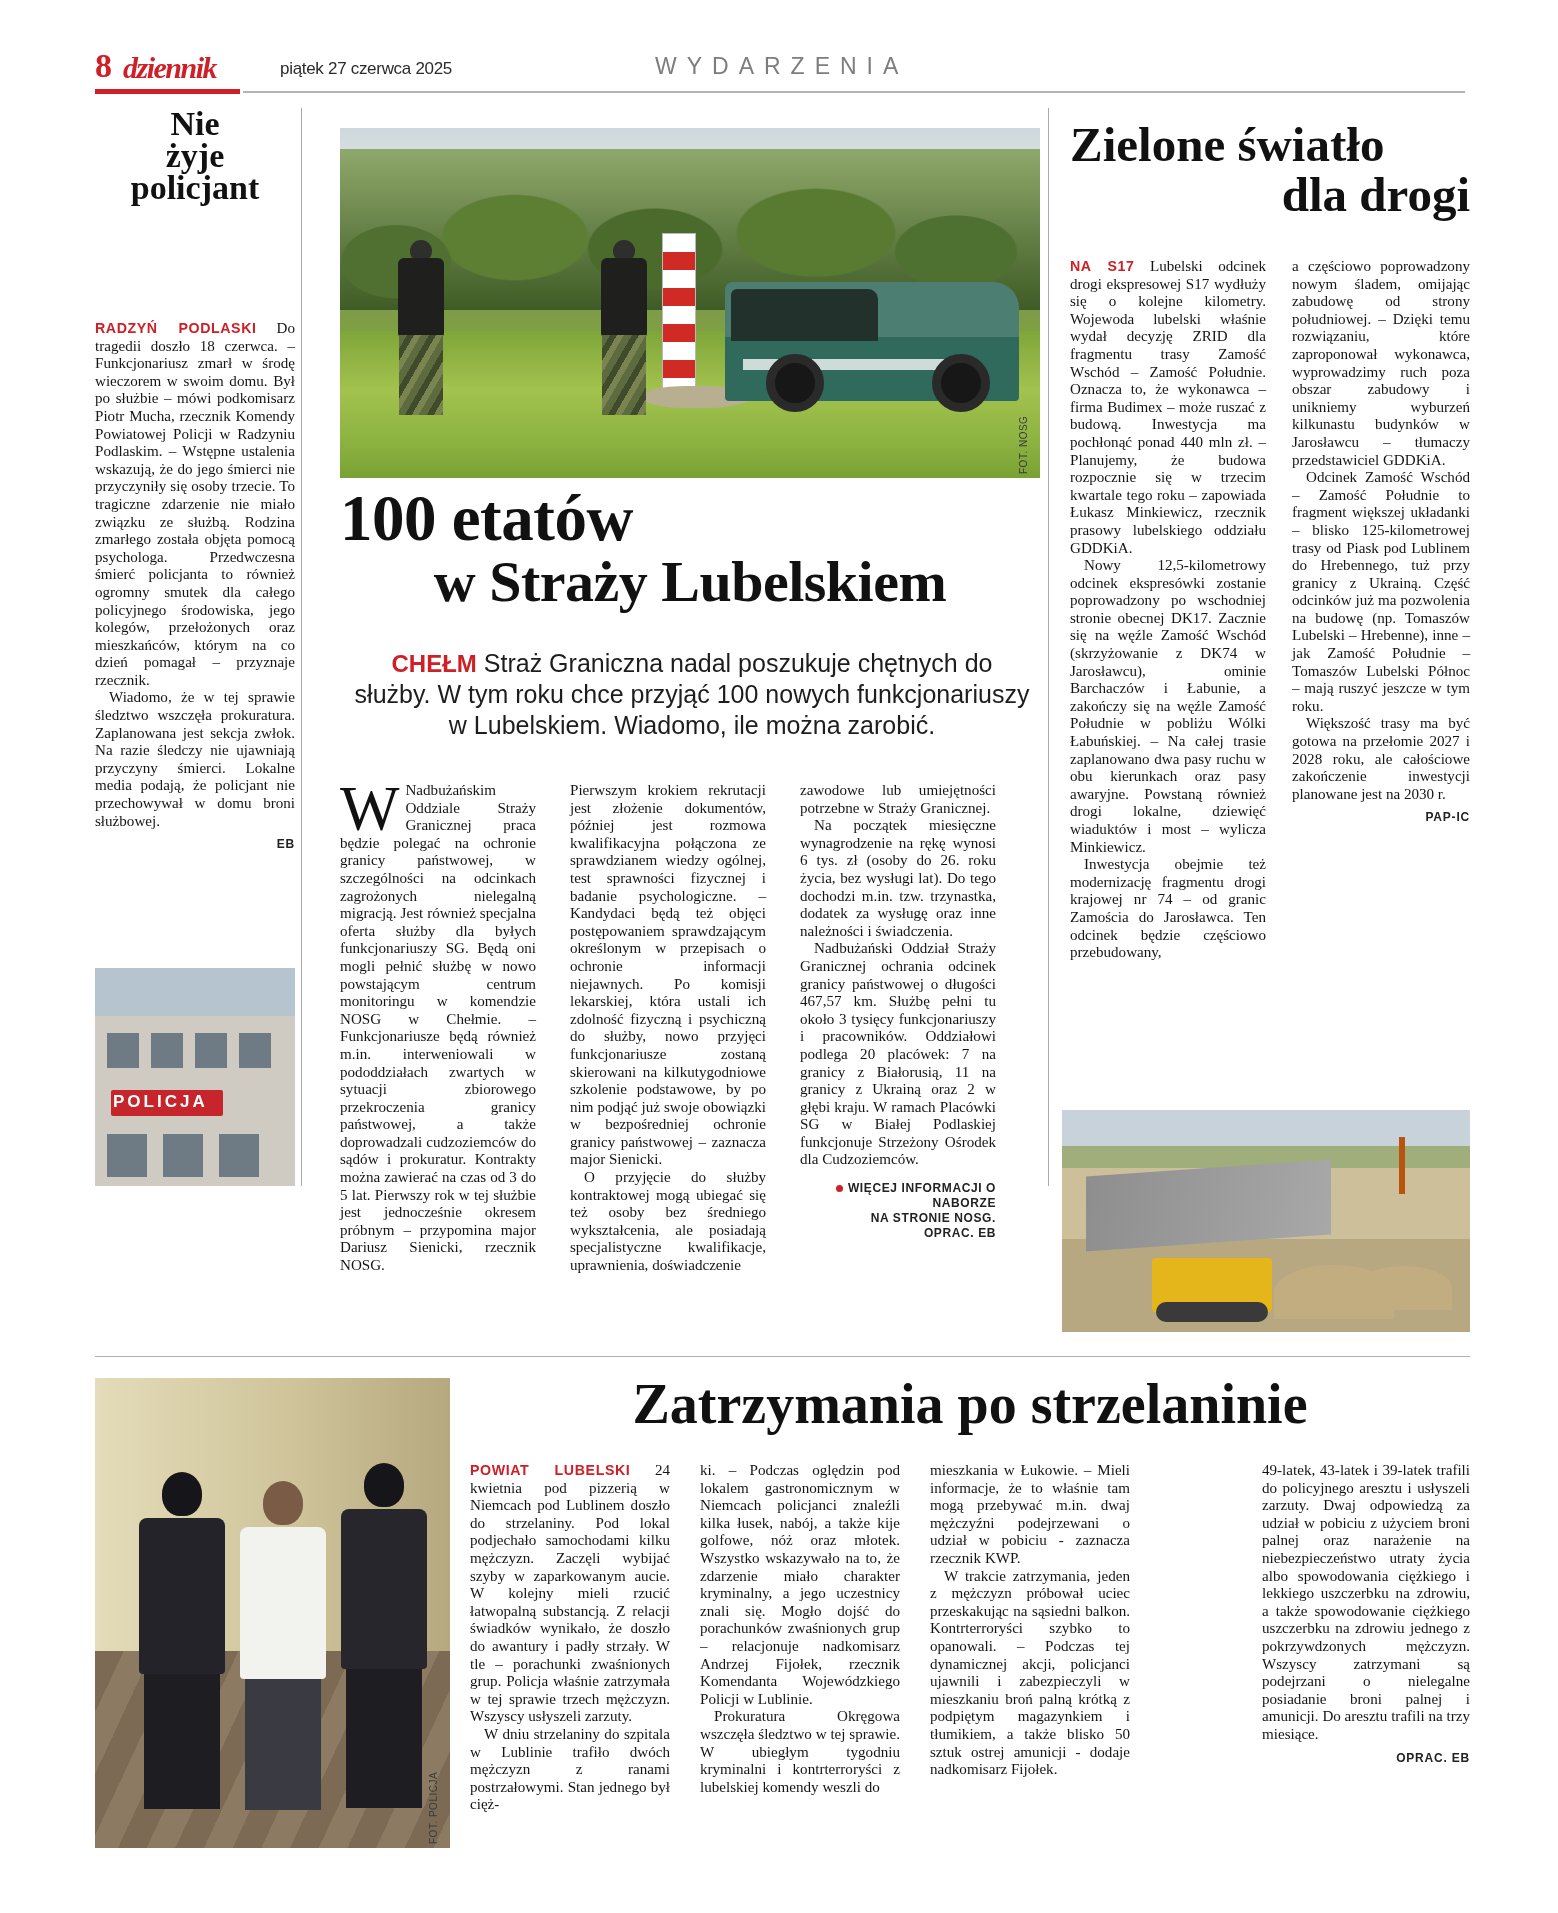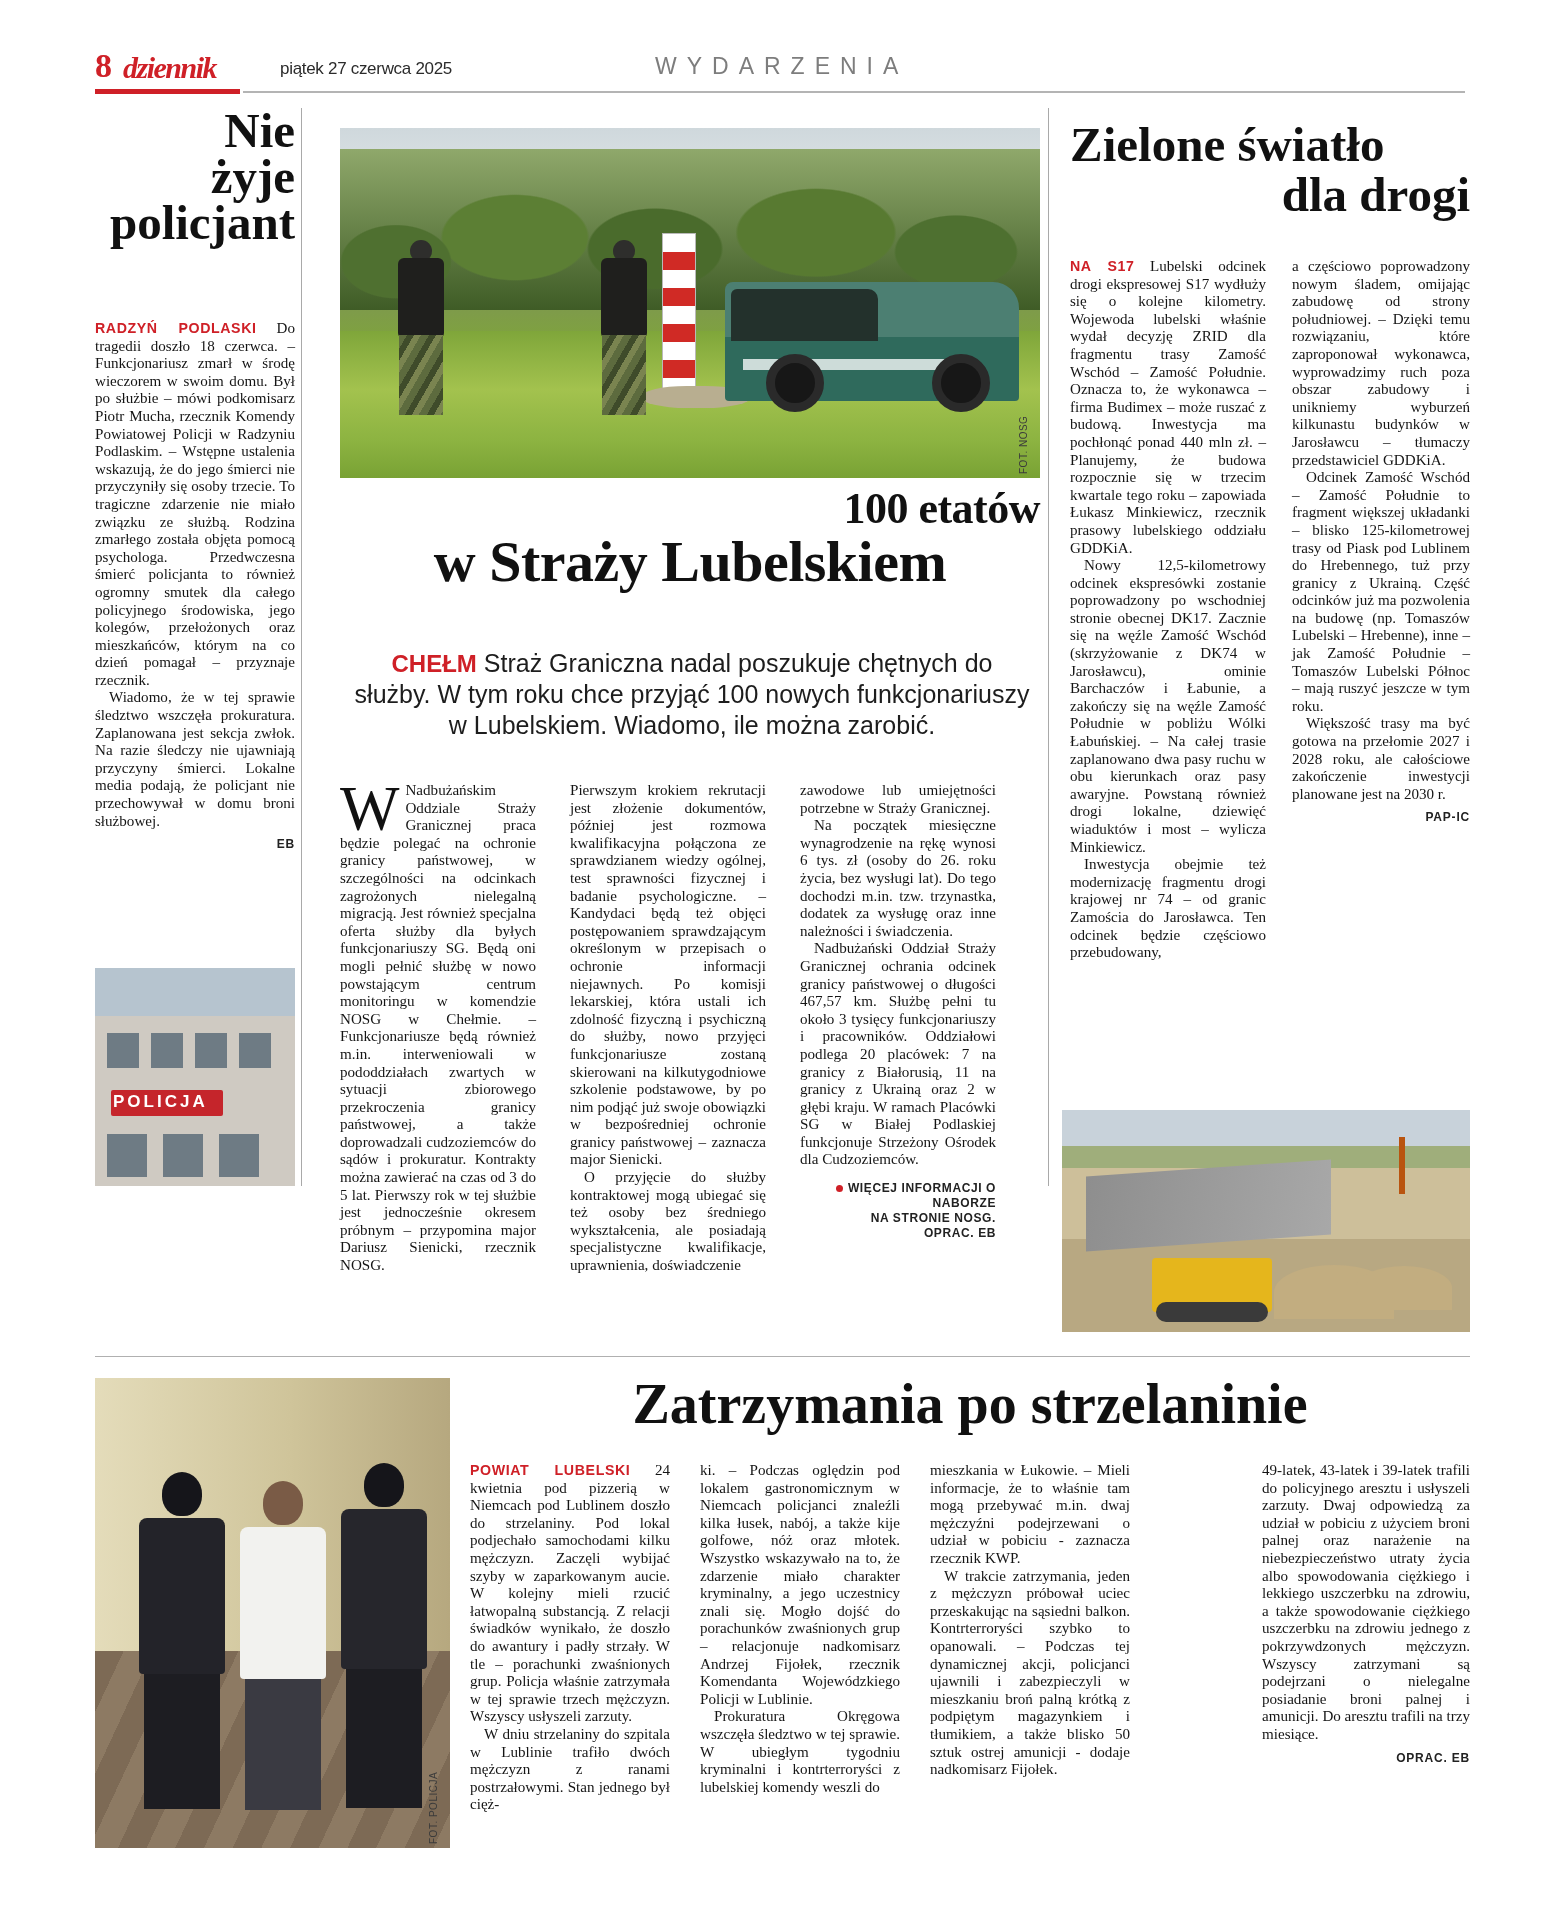--- a/index.html
+++ b/index.html
@@ -145,21 +145,21 @@
   <div class="masthead">
     <span class="page-num">8</span>
     <span class="logo">dziennik</span>
     <span class="issue-date">piątek 27 czerwca 2025</span>
     <span class="section-name">WYDARZENIA</span>
     <div class="rule-red"></div>
     <div class="rule-grey"></div>
   </div>
 
   <div style="position:absolute; left:95px; top:108px; width:200px;">
-    <div class="hl-serif" style="font-size:49px; text-align:right;">
+    <div class="hl-serif" style="font-size:34px; text-align:center;">
       <div>Nie</div>
       <div>żyje</div>
       <div>policjant</div>
     </div>
   </div>
 
   <div class="body-col" style="left:95px; top:320px; width:200px;">
     <p class="first"><span class="lede-tag">RADZYŃ PODLASKI</span>
       <span>Do tragedii doszło 18 czerwca. – Funkcjonariusz zmarł w środę wieczorem w swoim domu. Był po służbie – mówi podkomisarz Piotr Mucha, rzecznik Komendy Powiatowej Policji w Radzyniu Podlaskim. – Wstępne ustalenia wskazują, że do jego śmierci nie przyczyniły się osoby trzecie. To tragiczne zdarzenie nie miało związku ze służbą. Rodzina zmarłego została objęta pomocą psychologa. Przedwczesna śmierć policjanta to również ogromny smutek dla całego policyjnego środowiska, jego kolegów, przełożonych oraz mieszkańców, którym na co dzień pomagał – przyznaje rzecznik.</span></p>
     <p><span>Wiadomo, że w tej sprawie śledztwo wszczęła prokuratura. Zaplanowana jest sekcja zwłok. Na razie śledczy nie ujawniają przyczyny śmierci. Lokalne media podają, że policjant nie przechowywał w domu broni służbowej.</span></p>
@@ -200,21 +200,21 @@
     </div>
     <div class="guard" style="left:36%;">
       <div class="head"></div>
       <div class="torso"></div>
       <div class="legs"></div>
     </div>
     <span class="credit credit-vert" style="left:689px; bottom:4px;">FOT. NOSG</span>
   </div>
 
   <div style="position:absolute; left:340px; top:488px; width:700px;">
-    <div class="hl-serif" style="font-size:44px; text-align:right; letter-spacing:-0.5px;">100 etatów</div>
+    <div class="hl-serif" style="font-size:65px; text-align:left; letter-spacing:-0.5px;">100 etatów</div>
     <div class="hl-serif" style="font-size:58px; text-align:center; letter-spacing:-0.5px; margin-top:6px;">w Straży Lubelskiem</div>
   </div>
 
   <div class="lede" style="left:352px; top:648px; width:680px;">
     <span class="lede-tag" style="font-size:24px; letter-spacing:0;">CHEŁM</span>
     <span>Straż Graniczna nadal poszukuje chętnych do służby. W tym roku chce przyjąć 100 nowych funkcjonariuszy w Lubelskiem. Wiadomo, ile można zarobić.</span>
   </div>
 
   <div class="body-col dropcap" style="left:340px; top:782px; width:196px;">
     <p class="first">W Nadbużańskim Oddziale Straży Granicznej praca będzie polegać na ochronie granicy państwowej, w szczególności na odcinkach zagrożonych nielegalną migracją. Jest również specjalna oferta służby dla byłych funkcjonariuszy SG. Będą oni mogli pełnić służbę w nowo powstającym centrum monitoringu w komendzie NOSG w Chełmie. – Funkcjonariusze będą również m.in. interweniowali w pododdziałach zwartych w sytuacji zbiorowego przekroczenia granicy państwowej, a także doprowadzali cudzoziemców do sądów i prokuratur. Kontrakty można zawierać na czas od 3 do 5 lat. Pierwszy rok w tej służbie jest jednocześnie okresem próbnym – przypomina major Dariusz Sienicki, rzecznik NOSG.</p>

